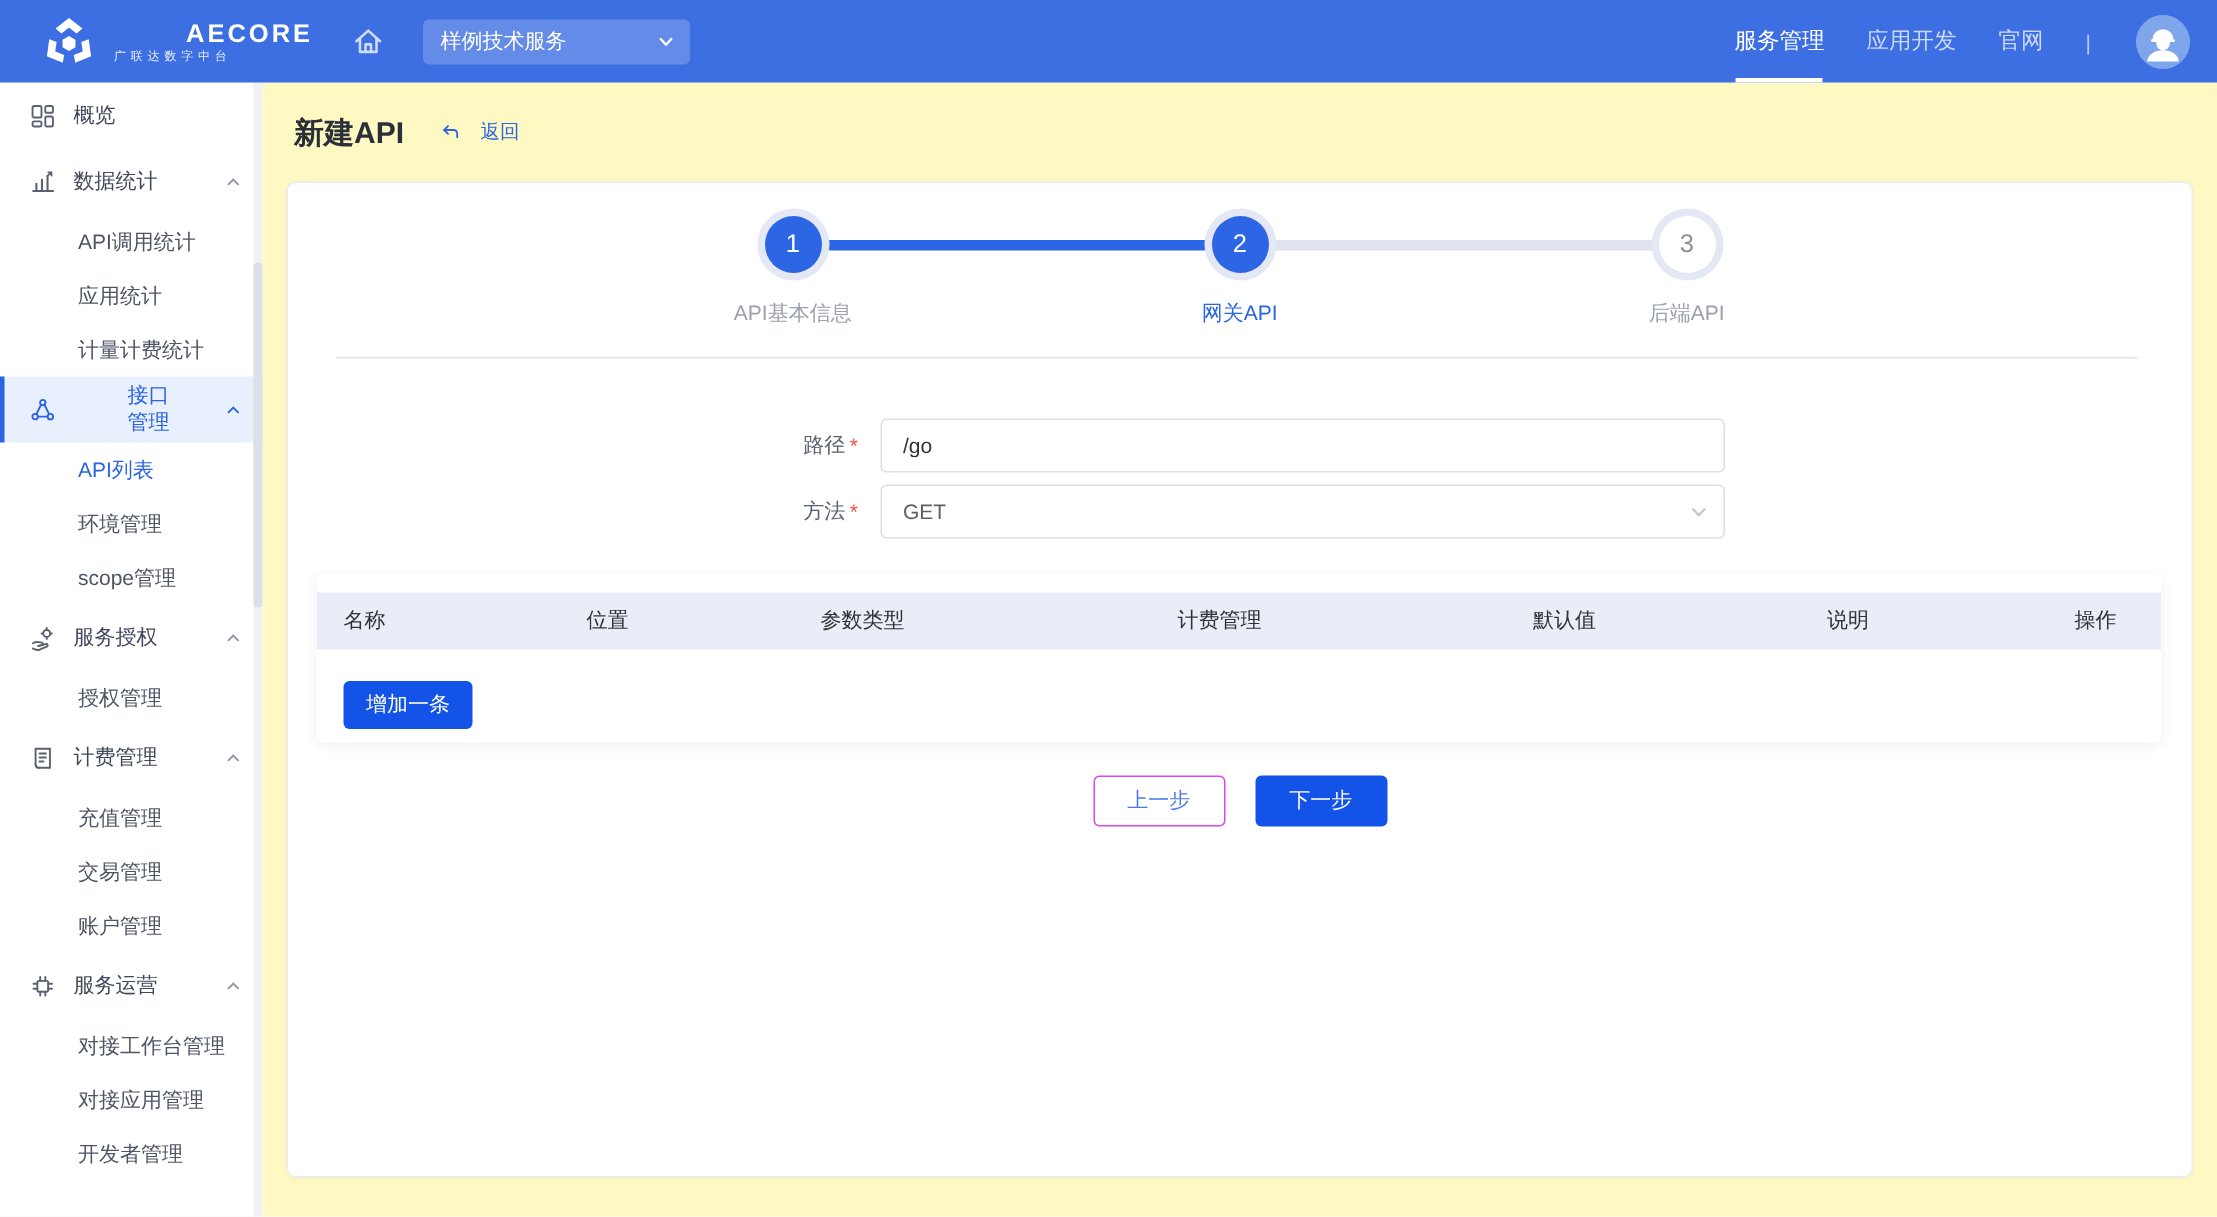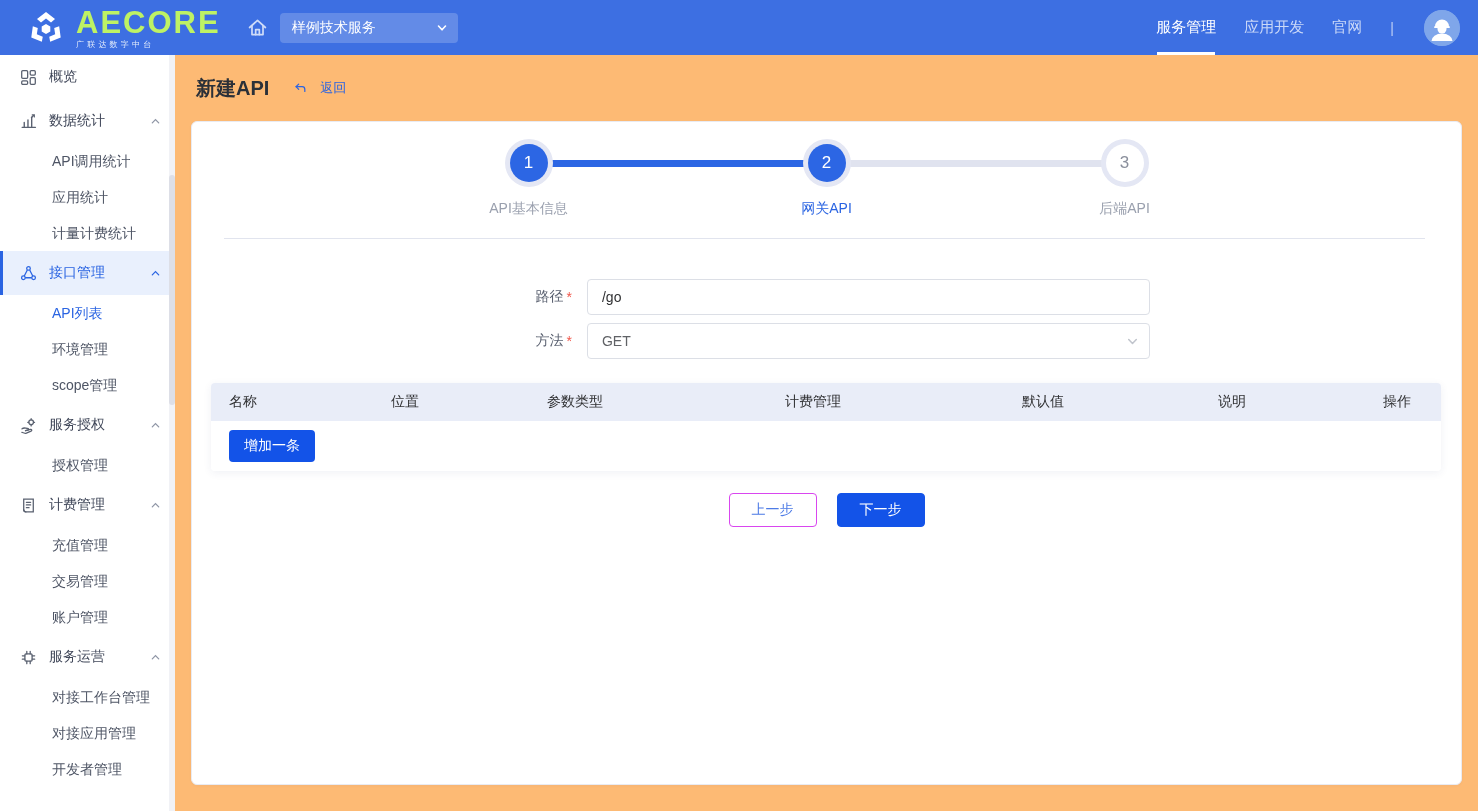--- a/index.html
+++ b/index.html
@@ -4,24 +4,24 @@
 <style>
   * { box-sizing: border-box; margin: 0; padding: 0; }
   html,body { width:1478px; height:811px; overflow:hidden; }
   body { font-family:"Liberation Sans","DejaVu Sans",sans-serif; background:#EDEFF4; color:#303133; }
 
   
   .topbar { position:absolute; top:0; left:0; width:1478px; height:55px; background:#3D6FE2;
             display:flex; align-items:center; padding:0 18px 0 26px; z-index:20; }
   .logo { display:flex; align-items:center; gap:10px; }
   .logo-text { display:flex; flex-direction:column; line-height:1; }
-  .brand { color:#bef264; font-size:31px; font-weight:bold; letter-spacing:2px; }
+  .brand { color:#ffffff; font-size:17px; font-weight:bold; letter-spacing:2px;margin-left:48px; }
   .brand-sub { color:#E3ECFB; font-size:8px; letter-spacing:3.2px; margin-top:3px; }
   .home-btn { margin-left:26px; display:flex; align-items:center; cursor:pointer; }
-  .svc-select { margin-left:12px; width:178px; height:30px; background:rgba(255,255,255,.20);
+  .svc-select { margin-left:26px; width:178px; height:30px; background:rgba(255,255,255,.20);
                 border-radius:4px; display:flex; align-items:center; padding:0 10px 0 12px;
                 color:#fff; font-size:14px; cursor:pointer; }
   .svc-select .grow { flex:1; }
   .top-spacer { flex:1; }
   .top-nav { display:flex; align-items:center; gap:28px; height:55px; }
   .top-nav-item { color:#CBD9F8; font-size:15px; height:55px; display:flex; align-items:center;
                   position:relative; cursor:pointer; }
   .top-nav-item.active { color:#fff; font-weight:normal; }
   .top-nav-item.active::after { content:""; position:absolute; left:50%; transform:translateX(-50%);
                   bottom:0; width:58px; height:3px; background:#fff; }
@@ -30,27 +30,27 @@
             align-items:center; justify-content:center; overflow:hidden; cursor:pointer; margin-left:2px; }
 
   
   .sidebar { position:absolute; top:55px; left:0; width:175px; bottom:0; background:#fff; z-index:10; }
   .sidebar-track { position:absolute; top:0; right:0; width:6px; bottom:0; background:#F1F2F6; }
   .sidebar-thumb { position:absolute; top:120px; right:0; width:6px; height:230px; background:#DDDFE7; border-radius:3px; }
   .nav-group { height:44px; display:flex; align-items:center; padding:0 14px 0 20px;
                font-size:14px; color:#41485A; cursor:pointer; }
   .nav-group .gicon { width:18px; height:18px; margin-right:11px; flex:none; display:flex; align-items:center; }
   .nav-group .chev { margin-left:auto; color:#8E95A5; display:flex; }
-  .nav-group.active { background:#E9F0FD; border-left:3px solid #2A64E2; padding-left:17px; color:#2A64E2; }
+  .nav-group.active { background:#E9F0FD; border-left:3px solid #2A64E2; padding-left:17px; color:#2A64E2;gap:36px; }
   .nav-group.active .chev { color:#2A64E2; }
   .nav-sub { height:36px; line-height:36px; padding-left:52px; font-size:14px; color:#4E5565; cursor:pointer; }
   .nav-sub.active { color:#2A64E2; }
 
   
-  .main { position:absolute; top:55px; left:175px; right:0; bottom:0; background:#fdba74; overflow:hidden; }
+  .main { position:absolute; top:55px; left:175px; right:0; bottom:0; background:#fef9c3; overflow:hidden; }
   .page-header { height:66px; display:flex; align-items:center; padding:0 0 0 21px; }
   .page-title { font-size:20px; font-weight:600; color:#2B3038; }
   .back-link { display:flex; align-items:center; gap:13px; margin-left:24px; color:#2A64E2;
                font-size:13px; cursor:pointer; }
 
   .card { margin:0 16px; height:664px; background:#fff; border:1px solid #E9EBF2; border-radius:6px;
           box-shadow:0 1px 3px rgba(40,60,120,.04); position:relative; }
 
   
   .stepper { display:flex; justify-content:center; align-items:flex-start; padding-top:22px; }
@@ -75,21 +75,21 @@
   .req { color:#F0564A; margin-left:3px; margin-right:15px; font-size:14px; }
   .text-input { width:568px; height:36px; border:1px solid #DCDFE6; border-radius:4px;
                 padding:0 14px; font-size:14px; color:#303133; font-family:inherit; background:#fff; }
   .select-box { width:568px; height:36px; border:1px solid #DCDFE6; border-radius:4px;
                 display:flex; align-items:center; padding:0 10px 0 14px; cursor:pointer; background:#fff; }
   .select-value { flex:1; font-size:14px; color:#606266; }
 
   
   .param-table { margin:24px 20px 0 19px; border-radius:4px; box-shadow:0 2px 8px rgba(40,60,120,.07); overflow:hidden; }
   .t-head, .t-row { display:grid; grid-template-columns:162px 156px 238px 237px 196px 165px 1fr;
-                    padding-left:18px; align-items:center; }
+                    padding-left:18px; align-items:center;margin-top:12px; }
   .t-head { height:38px; background:#E9EDF8; font-size:14px; color:#303133; }
   .t-row { height:50px; background:#fff; }
   .btn-add { grid-column:1 / span 2; justify-self:start; background:#1353E8; color:#fff; border:none;
              font-size:14px; font-family:inherit; padding:7px 15px; border-radius:4px; cursor:pointer; }
 
   
   .actions { display:flex; justify-content:center; gap:20px; margin-top:22px; }
   .btn { height:34px; min-width:88px; border-radius:4px; font-size:14px; font-family:inherit;
          cursor:pointer; padding:0 20px; }
   .btn-prev { background:#fff; border:1px solid #d946ef; color:#4D7BE6; }

